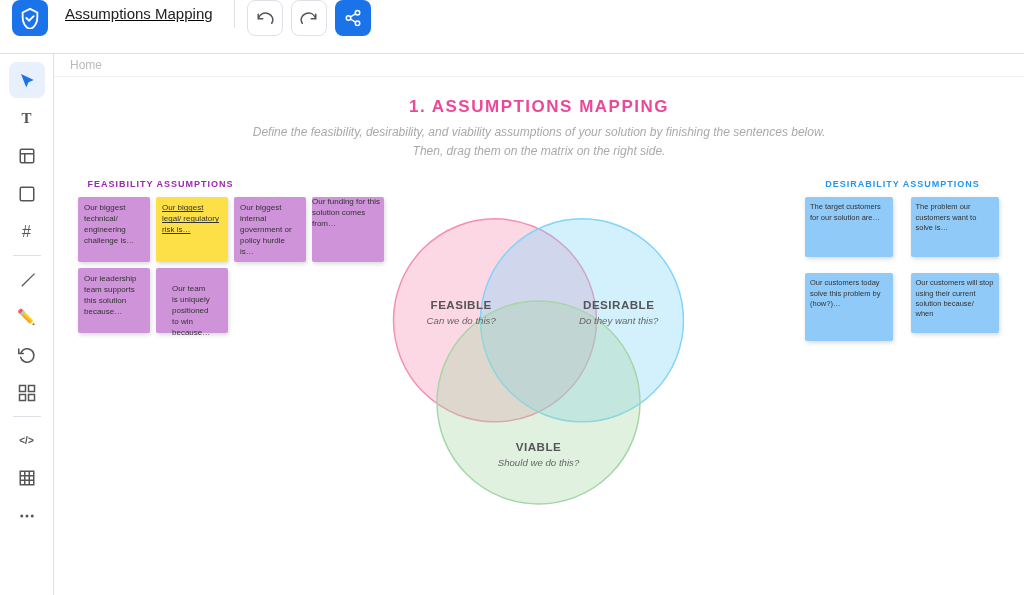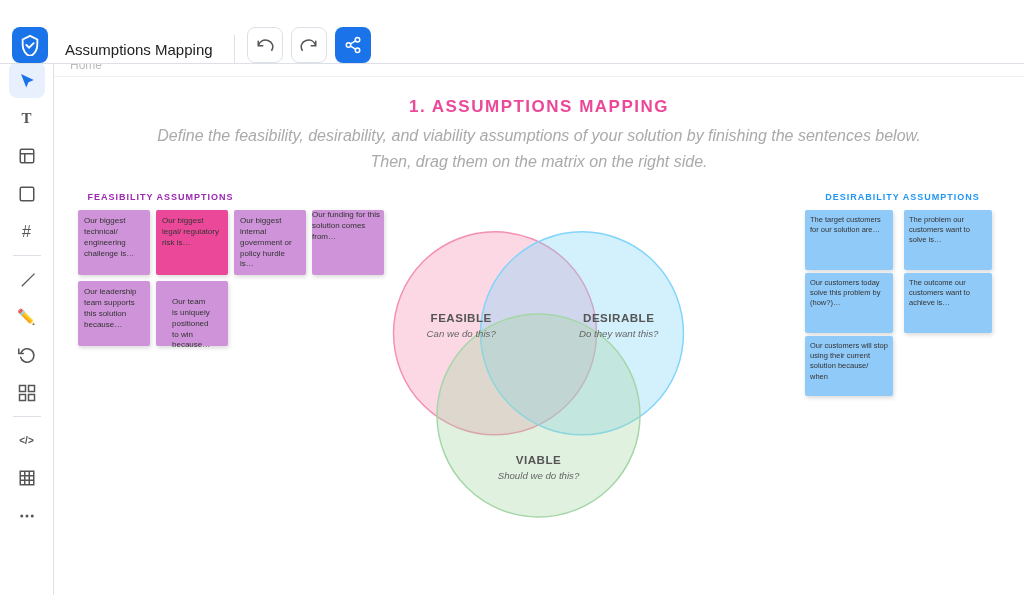--- a/index.html
+++ b/index.html
@@ -1,21 +1,21 @@
 <!DOCTYPE html>
 <html><head>
   <meta charset="utf-8">
   <style>
     * { box-sizing: border-box; margin: 0; padding: 0; }
     body { font-family: -apple-system, BlinkMacSystemFont, 'Segoe UI', sans-serif; background: #f0f2f5; overflow: hidden; width: 1024px; height: 595px; }
   </style>
 </head>
 <body>
 
-<div style="display:flex;align-items:flex-end;gap:8px;background:#fff;border-bottom:1px solid #dde1e7;padding:0 12px;height:64px;position:relative;z-index:10;">
+<div style="display:flex;align-items:flex-start;gap:8px;background:#fff;border-bottom:1px solid #dde1e7;padding:0 12px;height:54px;position:relative;z-index:10;text-decoration:underline;">
   <div style="width:36px;height:36px;background:#1a73e8;border-radius:8px;display:flex;align-items:center;justify-content:center;flex-shrink:0;">
     <svg viewBox="0 0 24 24" width="22" height="22" fill="white">
       <path d="M12 2L4 6v6c0 5.5 3.5 10.7 8 12 4.5-1.3 8-6.5 8-12V6L12 2z" fill="none" stroke="white" stroke-width="2"></path>
       <path d="M8 12l3 3 5-5" stroke="white" stroke-width="2" fill="none" stroke-linecap="round"></path>
     </svg>
   </div>
   <span style="font-size:15px;font-weight:500;color:#222;padding:4px 8px;border:1px solid transparent;border-radius:4px;cursor:text;font-family:-apple-system,sans-serif;">Assumptions Mapping</span>
   <div style="width:1px;height:28px;background:#dde1e7;margin:0 4px;"></div>
   <button style="width:36px;height:36px;border-radius:8px;border:1px solid #dde1e7;background:#fff;display:flex;align-items:center;justify-content:center;cursor:pointer;color:#555;font-size:16px;">
     <svg width="18" height="18" viewBox="0 0 24 24" fill="none" stroke="#555" stroke-width="2" stroke-linecap="round">
@@ -96,32 +96,32 @@
 
 <div style="position:absolute;left:54px;top:54px;right:0;bottom:0;background:#fff;overflow:hidden;">
 
   <div style="padding:4px 16px;font-size:12px;color:#bbb;border-bottom:1px solid #f0f0f0;">
     <span>Home</span>
   </div>
 
   <div style="padding:20px 24px 0;overflow:auto;height:calc(100% - 26px);">
 
     <div style="text-align:center;font-size:17px;font-weight:800;color:#ec4899;letter-spacing:1.5px;margin-bottom:6px;font-family:-apple-system,sans-serif;">1. ASSUMPTIONS MAPPING</div>
-    <div style="text-align:center;font-size:16px;color:#aaa;line-height:1.6;margin-bottom:18px;font-style:italic;">
+    <div style="text-align:center;font-size:12px;color:#aaa;line-height:1.6;margin-bottom:18px;font-style:italic;">
       <span style="display:block;">Define the feasibility, desirability, and viability assumptions of your solution by finishing the sentences below.</span>
       <span style="display:block;">Then, drag them on the matrix on the right side.</span>
     </div>
 
     <div style="display:flex;align-items:flex-start;gap:10px;width:100%;">
 
       <div style="width:165px;flex-shrink:0;">
         <div style="font-size:9px;font-weight:800;color:#9c27b0;text-align:center;letter-spacing:1px;margin-bottom:8px;">FEASIBILITY ASSUMPTIONS</div>
         <div style="display:grid;grid-template-columns:1fr 1fr 1fr 1fr;gap:6px;">
           <div style="width:72px;height:65px;background:#ce93d8;border-radius:2px;padding:6px;font-size:8px;color:#333;line-height:1.35;box-shadow:1px 2px 4px rgba(0,0,0,0.15);">Our biggest technical/ engineering challenge is…</div>
-          <div style="width:72px;height:65px;background:#ec4899;border-radius:2px;padding:6px;font-size:8px;color:#333;line-height:1.35;box-shadow:1px 2px 4px rgba(0,0,0,0.15);">Our biggest legal/ regulatory risk is…</div>
+          <div style="width:72px;height:65px;background:#fde047;border-radius:2px;padding:6px;font-size:8px;color:#333;line-height:1.35;box-shadow:1px 2px 4px rgba(0,0,0,0.15);text-decoration:underline;">Our biggest legal/ regulatory risk is…</div>
           <div style="width:72px;height:65px;background:#ce93d8;border-radius:2px;padding:6px;font-size:8px;color:#333;line-height:1.35;box-shadow:1px 2px 4px rgba(0,0,0,0.15);">Our biggest internal government or policy hurdle is…</div>
           <div style="width:72px;height:65px;background:#ce93d8;border-radius:2px;font-size:8px;color:#333;line-height:1.35;box-shadow:1px 2px 4px rgba(0,0,0,0.15);">Our funding for this solution comes from…</div>
           <div style="width:72px;height:65px;background:#ce93d8;border-radius:2px;padding:6px;font-size:8px;color:#333;line-height:1.35;box-shadow:1px 2px 4px rgba(0,0,0,0.15);">Our leadership team supports this solution because…</div>
           <div style="width:72px;height:65px;background:#ce93d8;border-radius:2px;padding:16px;font-size:8px;color:#333;line-height:1.35;box-shadow:1px 2px 4px rgba(0,0,0,0.15);">Our team is uniquely positioned to win because…</div>
         </div>
       </div>
 
       <div style="flex:1;display:flex;align-items:center;justify-content:center;min-height:360px;position:relative;">
         <svg viewBox="0 0 300 340" width="290" height="330" style="overflow:visible;">
 
@@ -137,23 +137,22 @@
           <text x="248" y="118" text-anchor="middle" font-size="12" font-weight="700" fill="#555" font-family="-apple-system,sans-serif" letter-spacing="0.5">DESIRABLE</text>
           <text x="248" y="134" text-anchor="middle" font-size="10" fill="#666" font-style="italic" font-family="-apple-system,sans-serif">Do they want this?</text>
 
           <text x="165" y="265" text-anchor="middle" font-size="12" font-weight="700" fill="#555" font-family="-apple-system,sans-serif" letter-spacing="0.5">VIABLE</text>
           <text x="165" y="281" text-anchor="middle" font-size="10" fill="#666" font-style="italic" font-family="-apple-system,sans-serif">Should we do this?</text>
         </svg>
       </div>
 
       <div style="width:195px;flex-shrink:0;">
         <div style="font-size:9px;font-weight:800;color:#2196f3;text-align:center;letter-spacing:1px;margin-bottom:8px;">DESIRABILITY ASSUMPTIONS</div>
-        <div style="display:grid;grid-template-columns:1fr 1fr;gap:3px;">
+        <div style="display:grid;grid-template-columns:1fr 1fr;gap:16px;">
           <div style="width:88px;height:60px;background:#90caf9;border-radius:2px;padding:5px;font-size:7.5px;color:#333;line-height:1.35;box-shadow:1px 2px 4px rgba(0,0,0,0.15);">The target customers for our solution are…</div>
           <div style="width:88px;height:60px;background:#90caf9;border-radius:2px;padding:5px;font-size:7.5px;color:#333;line-height:1.35;box-shadow:1px 2px 4px rgba(0,0,0,0.15);">The problem our customers want to solve is…</div>
-          <div style="width:88px;height:60px;background:#90caf9;border-radius:2px;padding:5px;font-size:7.5px;color:#333;line-height:1.35;box-shadow:1px 2px 4px rgba(0,0,0,0.15);">Our customers today solve this problem by (how?)…</div>
-          <div style="width:88px;height:60px;background:#90caf9;border-radius:2px;padding:5px;font-size:7.5px;color:#333;line-height:1.35;box-shadow:1px 2px 4px rgba(0,0,0,0.15);">The outcome our customers want to achieve is…</div>
+          <div style="width:88px;height:68px;background:#90caf9;border-radius:2px;padding:5px;font-size:7.5px;color:#333;line-height:1.35;box-shadow:1px 2px 4px rgba(0,0,0,0.15);">Our customers today solve this problem by (how?)…</div>
           <div style="width:88px;height:60px;background:#90caf9;border-radius:2px;padding:5px;font-size:7.5px;color:#333;line-height:1.35;box-shadow:1px 2px 4px rgba(0,0,0,0.15);">Our customers will stop using their current solution because/ when</div>
         </div>
       </div>
     </div>
   </div>
 </div>
 
 </body></html>

